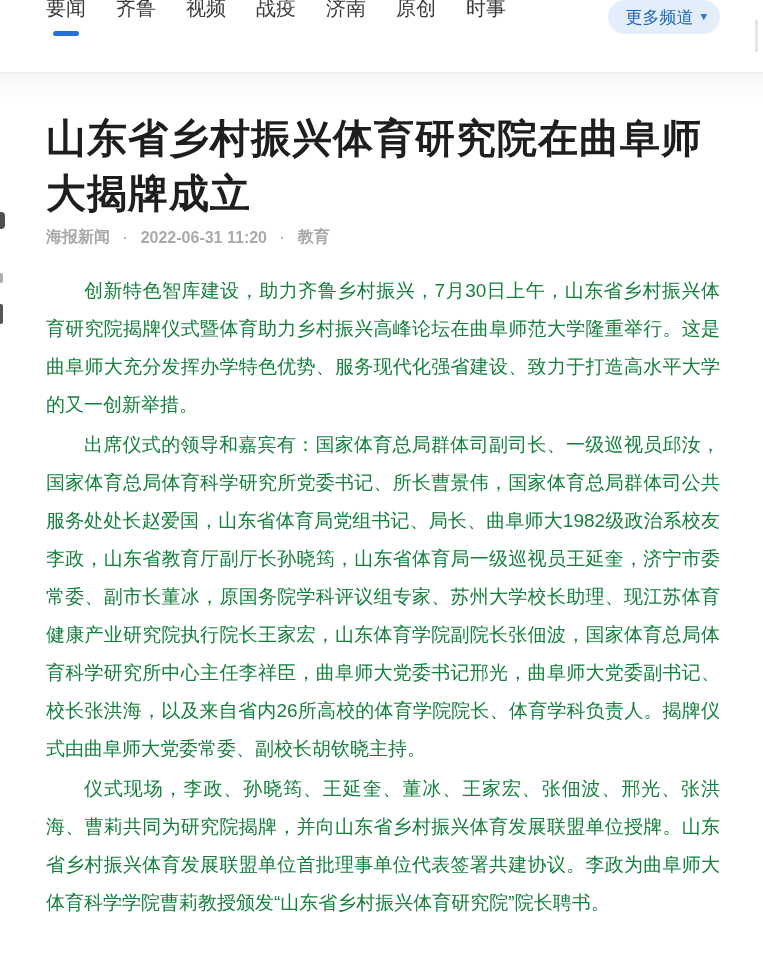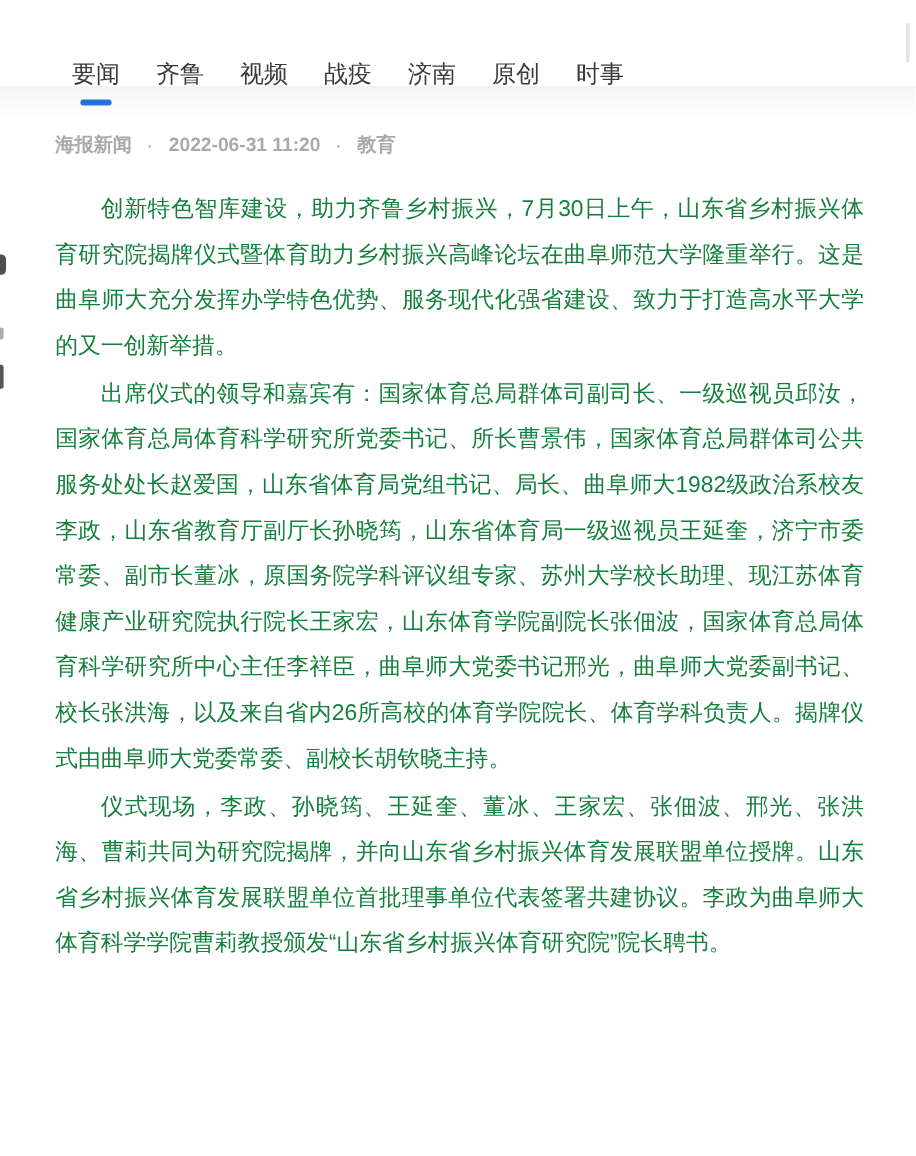--- a/index.html
+++ b/index.html
@@ -6,24 +6,25 @@
   body {
     width: 763px; height: 963px;
     background: #ffffff;
     overflow: hidden;
     position: relative;
     font-family: "Liberation Sans", sans-serif;
   }
   .nav {
     height: 72px;
     display: flex;
-    align-items: flex-end;
-    padding: 0 43px 0 60px;
+    align-items: flex-start;
+    padding: 0 43px 0 46px;
     box-sizing: border-box;
     background: #ffffff;
+    font-family: Liberation Mono, monospace;
   }
   .tabs { display: flex; align-items: center; gap: 30px; }
   .tab {
     position: relative;
     font-size: 20px;
     line-height: 20px;
     color: #3a3a3a;
     text-decoration: none;
     cursor: pointer;
     white-space: nowrap;
@@ -123,25 +124,30 @@
       <a class="tab">
         <span class="tab-label">济南</span>
       </a>
       <a class="tab">
         <span class="tab-label">原创</span>
       </a>
       <a class="tab">
         <span class="tab-label">时事</span>
       </a>
     </div>
+    <button class="more-btn">
+      <span>更多频道</span>
+      <span class="caret">▼</span>
+    </button>
   </nav>
 
   <div class="band"></div>
 
   <article class="article">
+    <h1>山东省乡村振兴体育研究院在曲阜师大揭牌成立</h1>
 
     <div class="meta">
       <span>海报新闻</span>
       <span class="dot">·</span>
       <span>2022-06-31 11:20</span>
       <span class="dot">·</span>
       <span>教育</span>
     </div>
 
 

